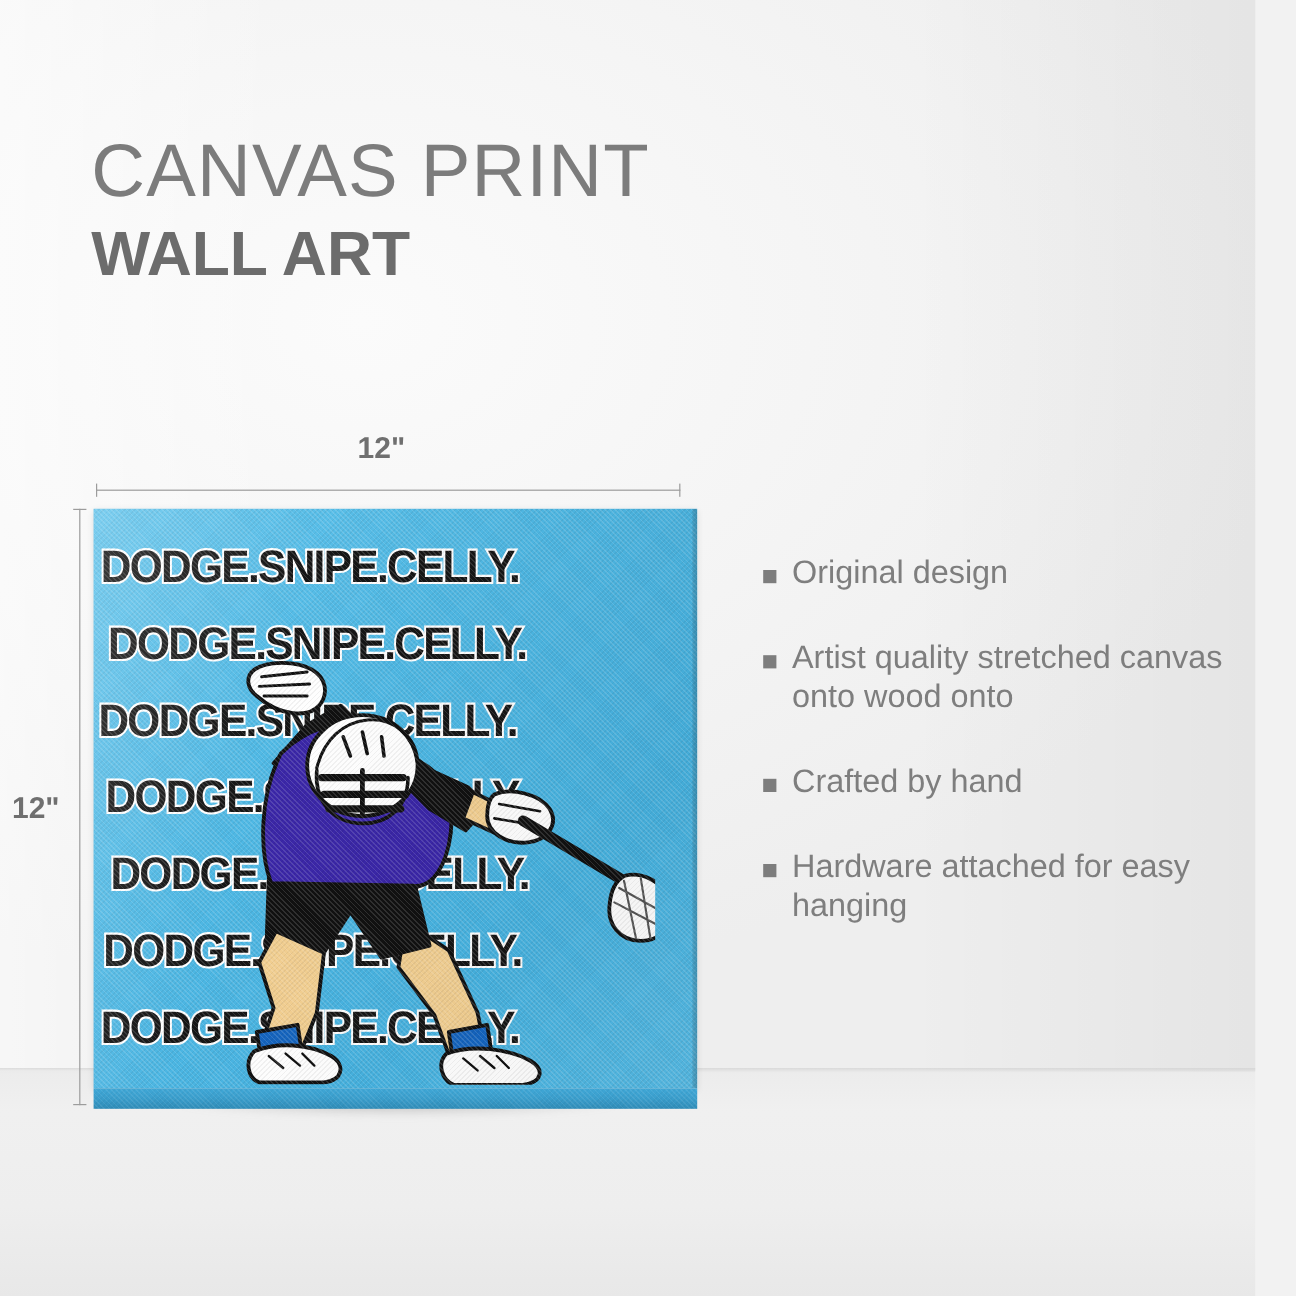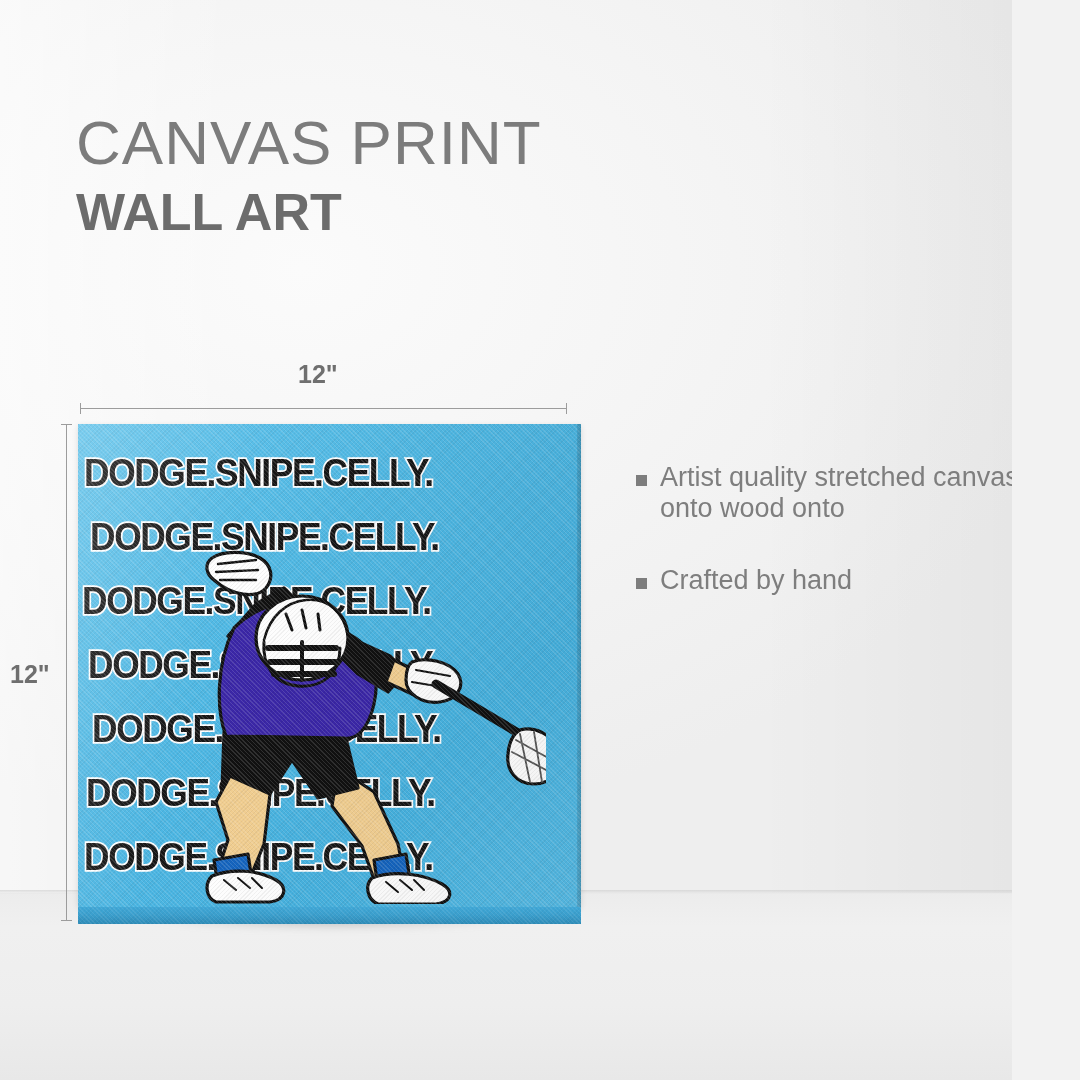--- a/index.html
+++ b/index.html
@@ -1,21 +1,21 @@
 <!DOCTYPE html>
 <html><head>
 <meta charset="utf-8">
 <style>
   html,body{margin:0;padding:0;}
   body{
     width:1080px;height:1080px;overflow:hidden;
     font-family:"Liberation Sans",sans-serif;
     background:#f2f2f2;
   }
-  #stage{position:relative;width:1012px;height:1080px;overflow:hidden;}
+  #stage{position:relative;width:1012px;height:1080px;overflow:hidden;padding-left:34px;}
 
   
   .wall{
     position:absolute;left:0;top:0;width:1080px;height:893px;
     background:
       radial-gradient(ellipse 780px 560px at 28% 30%, #fbfbfb 0%, #f5f5f5 48%, #eeeeee 100%),
       linear-gradient(100deg,#fafafa 0%,#f4f4f4 55%,#e9e9e9 100%);
   }
   .wall-vig{
     position:absolute;left:0;top:0;width:1080px;height:893px;
@@ -214,21 +214,29 @@
       <div class="canvas-edge-r"></div>
     </div>
     <div class="canvas-depth">
       <div class="weave"></div>
     </div>
   </div>
 
   <div class="features" id="features">
       <div class="feat">
         <span class="sq"></span>
+        <div class="txt">Original design</div>
+      </div>
+      <div class="feat">
+        <span class="sq"></span>
         <div class="txt">Artist quality stretched canvas onto wood onto</div>
       </div>
       <div class="feat">
         <span class="sq"></span>
         <div class="txt">Crafted by hand</div>
       </div>
+      <div class="feat">
+        <span class="sq"></span>
+        <div class="txt">Hardware attached for easy hanging</div>
+      </div>
     </div>
 
 </div>
 
 </body></html>

